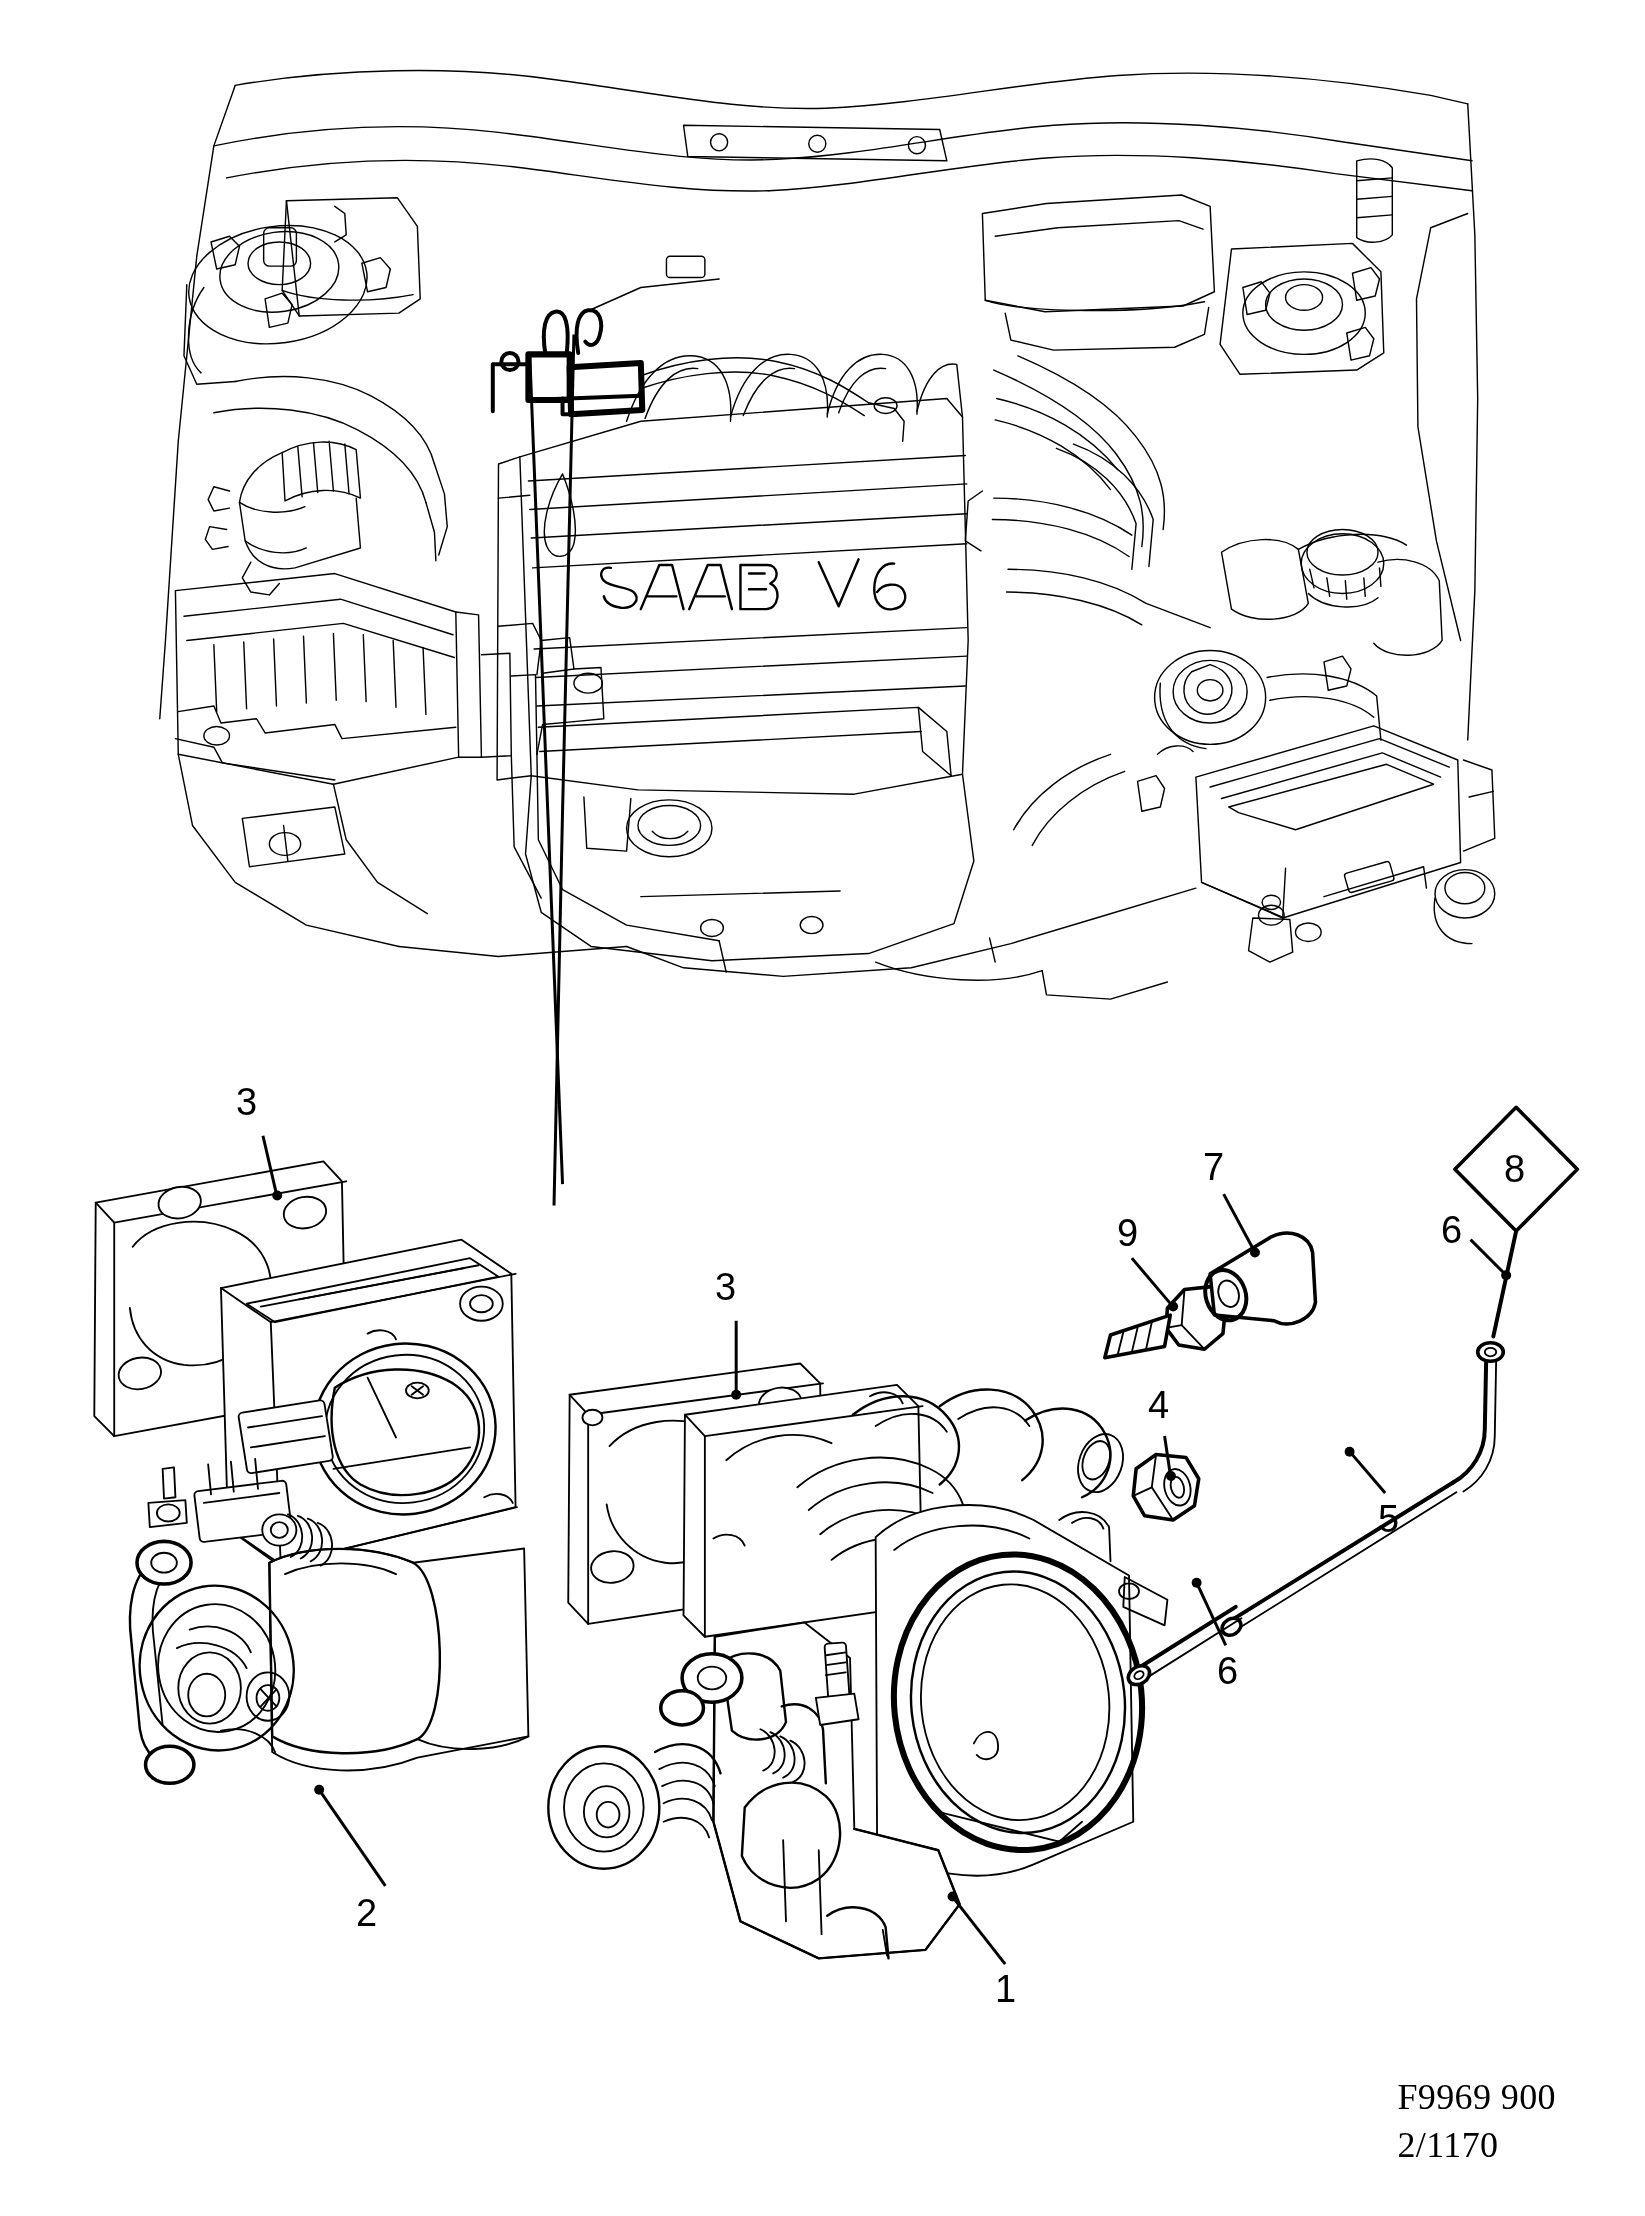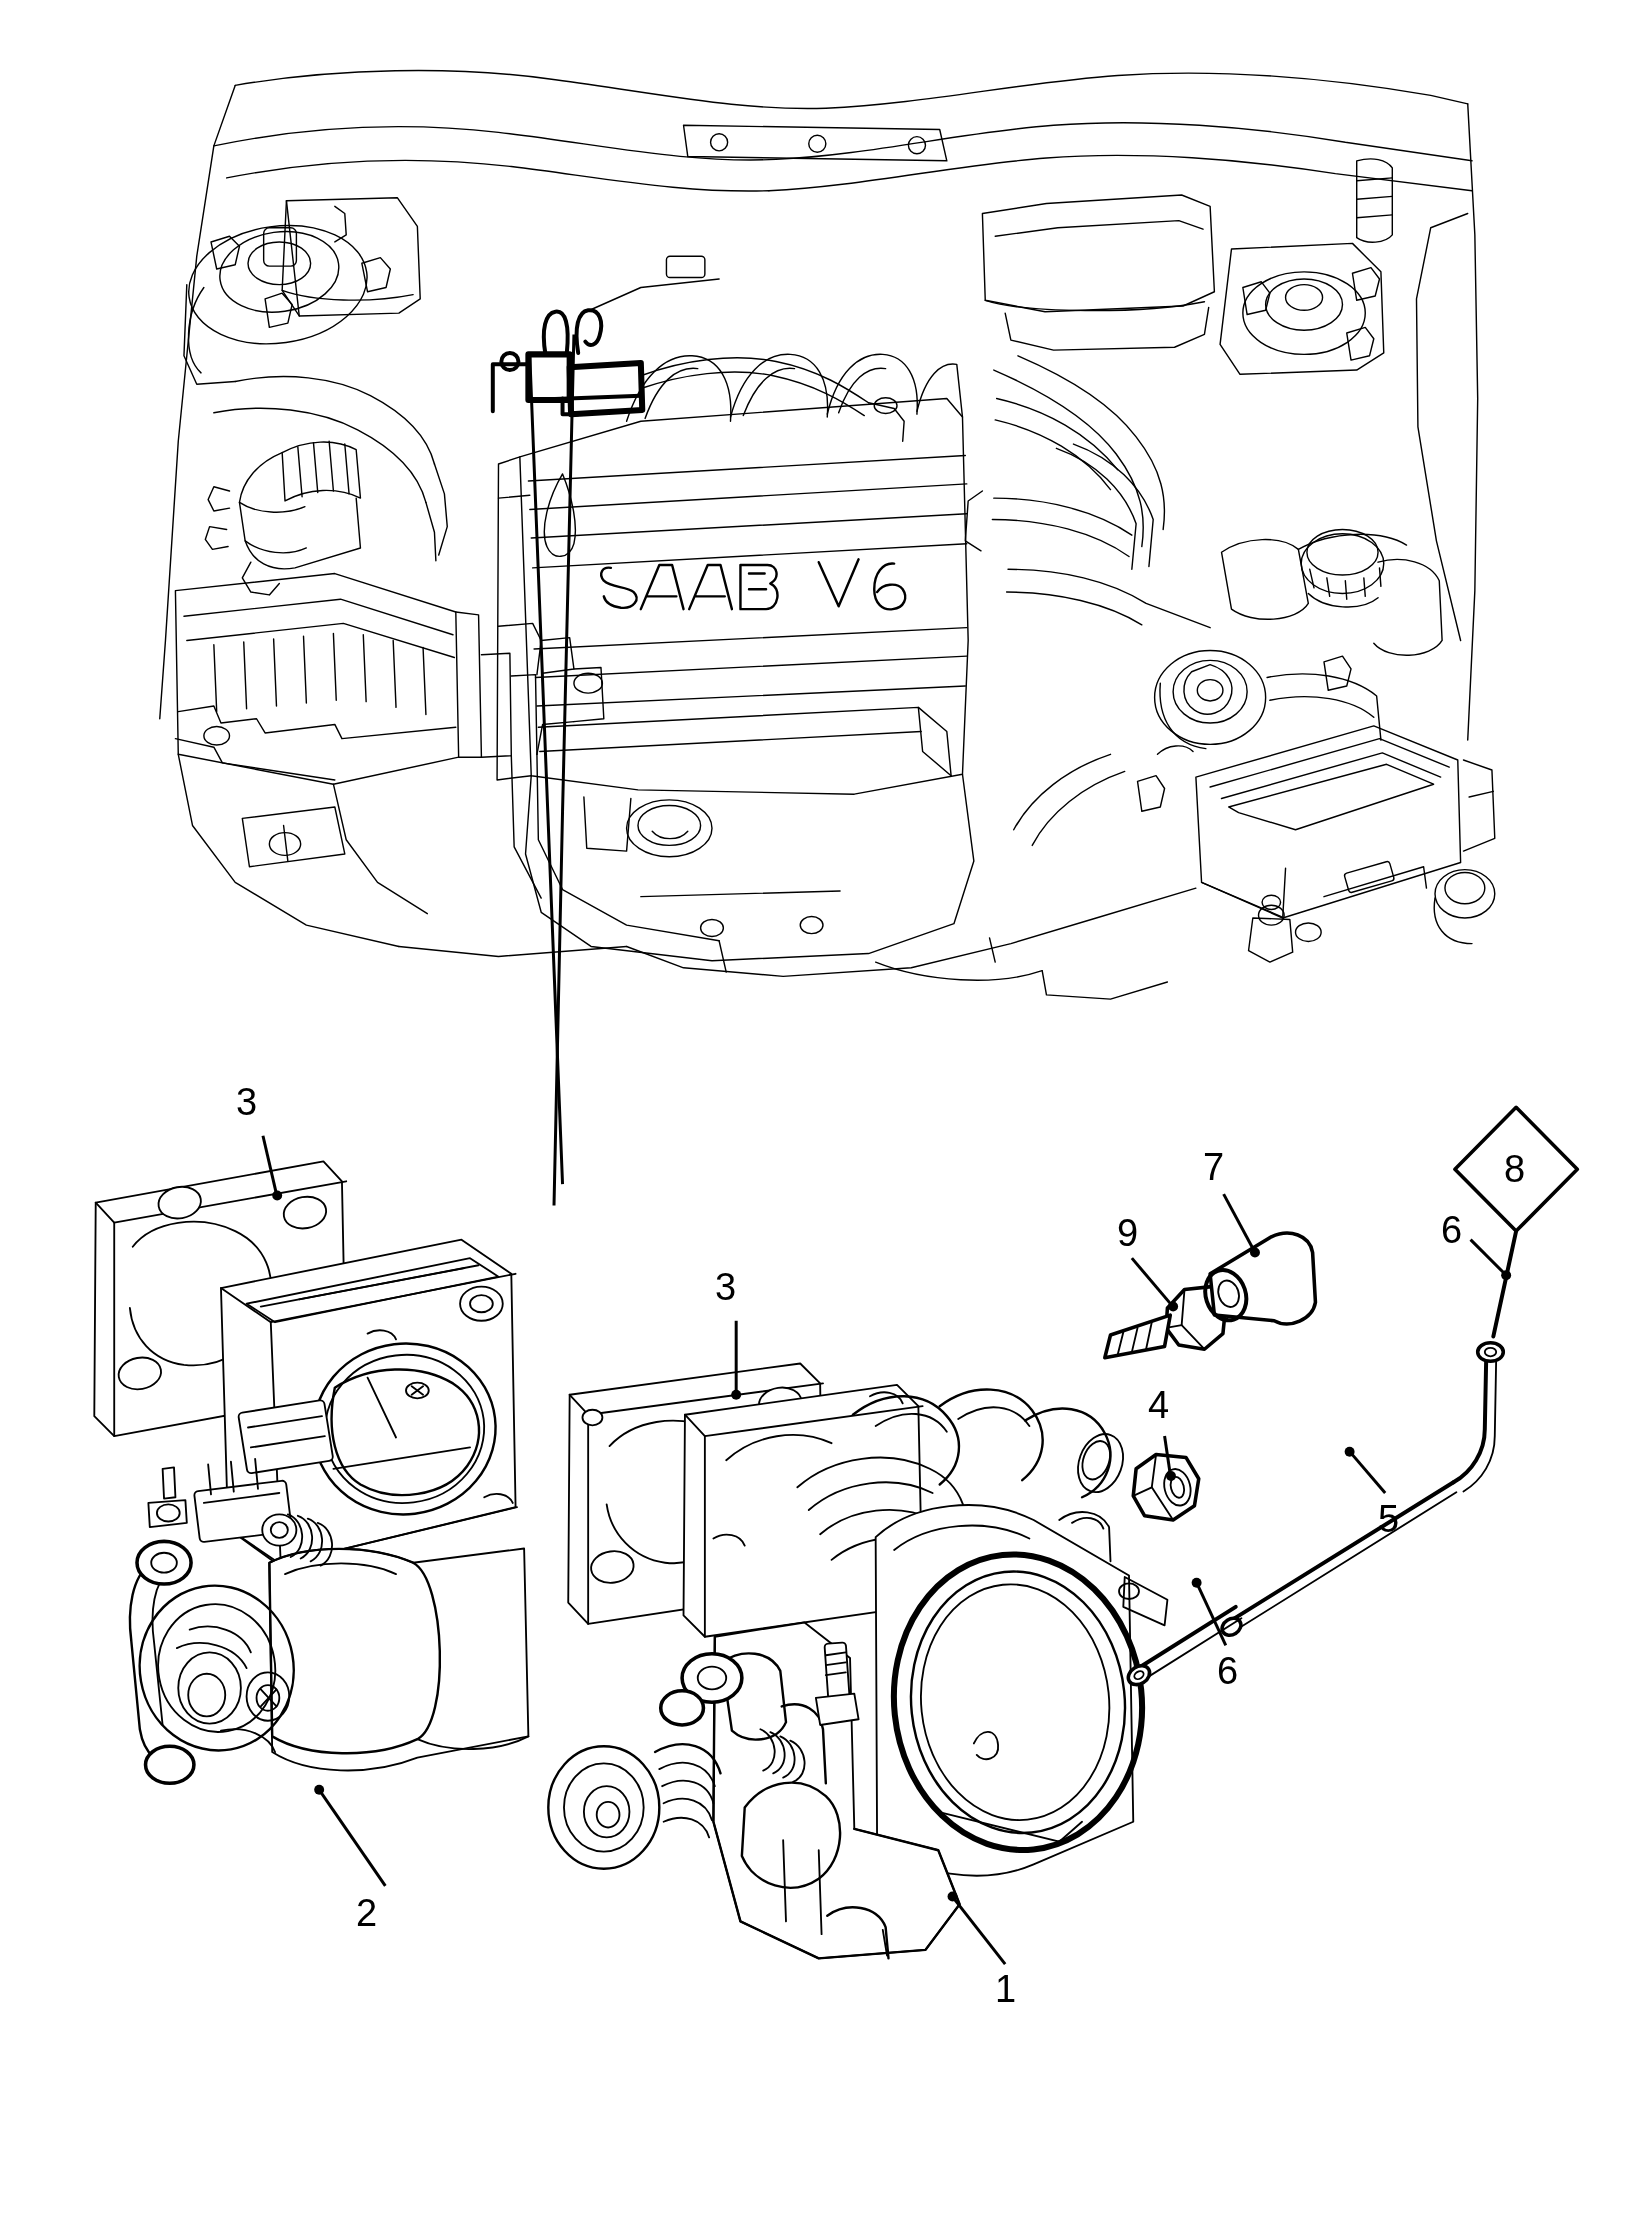--- a/index.html
+++ b/index.html
@@ -595,15 +595,19 @@
   <div class="callout" style="left:236px; top:1083px;">3</div>
   <div class="callout" style="left:715px; top:1268px;">3</div>
   <div class="callout" style="left:1148px; top:1386px;">4</div>
   <div class="callout" style="left:1378px; top:1500px;">5</div>
   <div class="callout" style="left:1441px; top:1211px;">6</div>
   <div class="callout" style="left:1217px; top:1652px;">6</div>
   <div class="callout" style="left:1203px; top:1148px;">7</div>
   <div class="callout" style="left:1504px; top:1150px;">8</div>
   <div class="callout" style="left:1117px; top:1214px;">9</div>
 
+  <div class="footer-block">
+    <span class="footer-line">F9969 900</span>
+    <span class="footer-line">2/1170</span>
+  </div>
 
 </div>
 
 
 </body></html>

